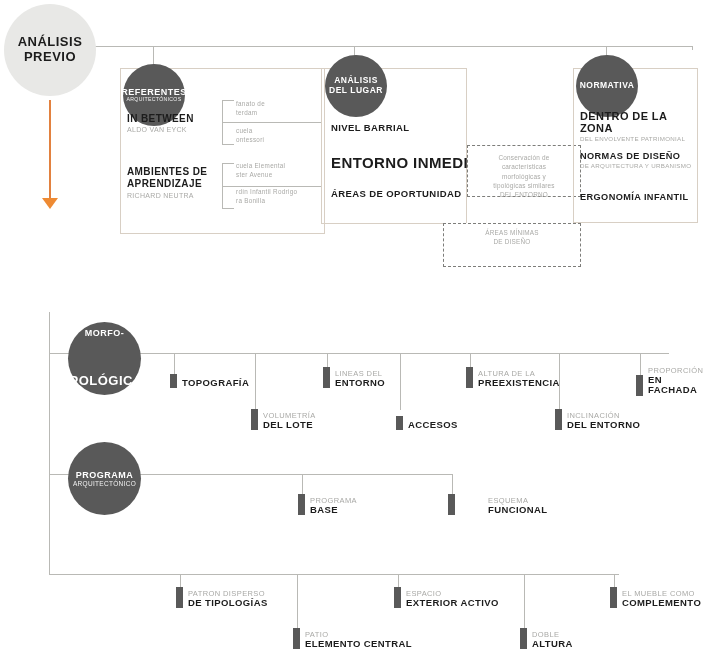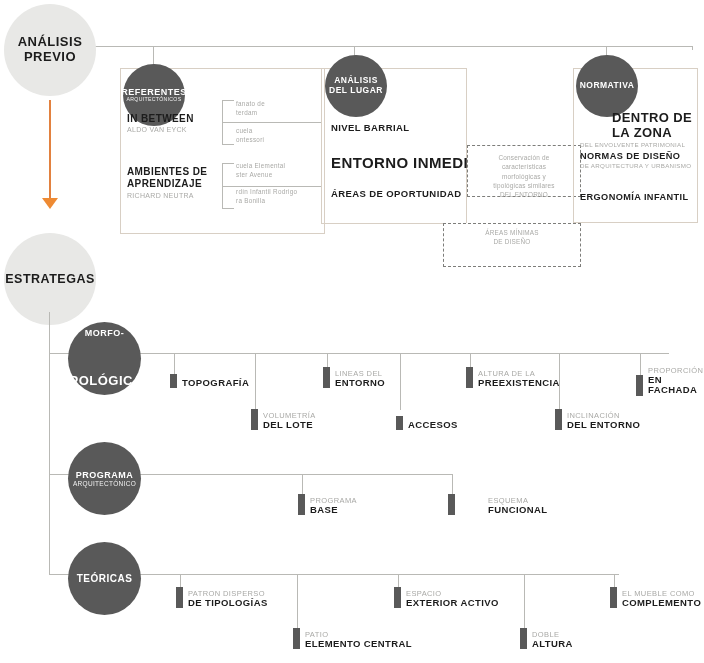--- a/index.html
+++ b/index.html
@@ -146,32 +146,29 @@
   <div class="hline-d" style="left:467px; top:171px; width:0px;"></div>
   <div class="vline-d" style="left:504px; top:224px; height:0px;"></div>
 
   <div class="panel" style="left:573px; top:68px; width:125px; height:155px;"></div>
 
   <div class="circle circle-dark" style="left:576px; top:55px; width:62px; height:62px;justify-content:center;">
     <div class="c-title" style="font-size:8.5px;">NORMATIVA</div>
   </div>
 
   <div class="itemtext" style="left:580px; top:110px; width:115px;">
-    <div class="it-main" style="font-size:13px;margin-left:32px;">DENTRO DE LA ZONA</div>
+    <div class="it-main" style="font-size:11px;">DENTRO DE LA ZONA</div>
     <div class="it-sub" style="font-size:6.2px; margin-top:1px;">DEL ENVOLVENTE PATRIMONIAL</div>
   </div>
   <div class="itemtext" style="left:580px; top:151px; width:115px;">
     <div class="it-main" style="font-size:9.2px;">NORMAS DE DISEÑO</div>
     <div class="it-sub" style="font-size:6.2px; margin-top:1px;">DE ARQUITECTURA Y URBANISMO</div>
   </div>
   <div class="itemtext it-main" style="left:580px; top:192px; font-size:9.2px;">ERGONOMÍA INFANTIL</div>
 
-  <div class="circle circle-light" style="left:4px; top:233px; width:92px; height:92px;">
-    <div class="c-title" style="font-size:12.5px;">ESTRATEGAS</div>
-  </div>
 
   <div class="vline" style="left:49px; top:312px; height:263px;"></div>
 
   <div class="hline" style="left:49px; top:353px; width:620px;"></div>
   <div class="circle circle-dark" style="left:68px; top:322px; width:73px; height:73px;">
     <div>
       <div class="c-title" style="font-size:9px;">MORFO-</div>
       <div class="c-title" style="font-size:13px;margin-top:36px;">TIPOLÓGICAS</div>
     </div>
   </div>
@@ -259,23 +256,20 @@
 
   <div class="tag" style="left:448px; top:494px;gap:28px;">
     <span class="bar" style="height:21px;"></span>
     <span class="txt">
       <span class="kicker">ESQUEMA</span>
       <span class="main">FUNCIONAL</span>
     </span>
   </div>
 
   <div class="hline" style="left:49px; top:574px; width:570px;"></div>
-  <div class="circle circle-dark" style="left:68px; top:542px; width:73px; height:73px;">
-    <div class="c-title" style="font-size:10px;">TEÓRICAS</div>
-  </div>
 
   <div class="vline" style="left:180px; top:574px; height:17px;"></div>
   <div class="vline" style="left:297px; top:574px; height:58px;"></div>
   <div class="vline" style="left:398px; top:574px; height:17px;"></div>
   <div class="vline" style="left:524px; top:574px; height:58px;"></div>
   <div class="vline" style="left:614px; top:574px; height:17px;"></div>
 
   <div class="tag" style="left:176px; top:587px;">
     <span class="bar" style="height:21px;"></span>
     <span class="txt">

